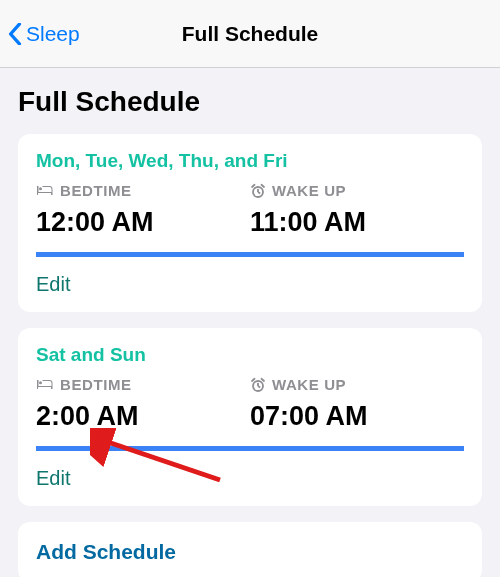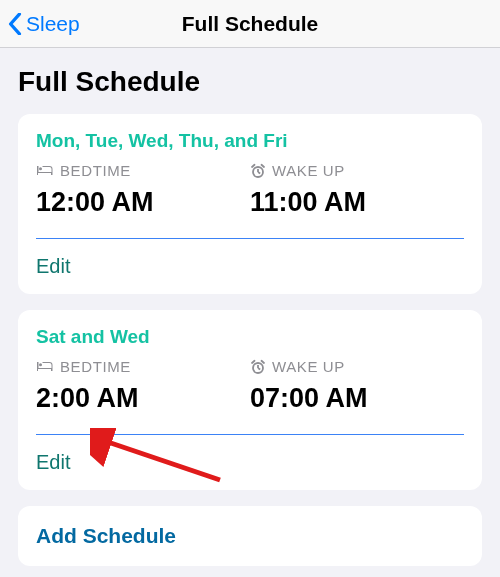--- a/index.html
+++ b/index.html
@@ -4,21 +4,21 @@
   <style>
     * { box-sizing: border-box; margin: 0; padding: 0; }
     body {
       width: 500px;
       height: 577px;
       font-family: -apple-system, BlinkMacSystemFont, "Segoe UI", Helvetica, Arial, sans-serif;
       background: #f2f2f7;
       overflow: hidden;
     }
     .nav-bar {
-      height: 48px;
+      height: 68px;
       background: #f8f8f8;
       border-bottom: 1px solid #d1d1d5;
       display: flex;
       align-items: center;
       padding: 0 8px;
       position: relative;
     }
     .back-button {
       display: flex;
       align-items: center;
@@ -48,22 +48,22 @@
       color: #000;
       margin-bottom: 16px;
     }
     .card {
       background: #fff;
       border-radius: 12px;
       padding: 0 18px;
       margin-bottom: 16px;
     }
     .card-top {
-      padding: 16px 0 20px 0;
-      border-bottom: 1px solid #3b82f6;
+      padding: 16px 0 14px 0;
+      border-bottom: 5px solid #3b82f6;
     }
     .days {
       color: #14c2a3;
       font-size: 19px;
       font-weight: 700;
       margin-bottom: 10px;
     }
     .time-row {
       display: flex;
     }
@@ -72,21 +72,21 @@
     }
     .time-label {
       display: flex;
       align-items: center;
       gap: 6px;
       margin-bottom: 6px;
     }
     .time-label-text {
       color: #8e8e93;
       font-size: 15px;
-      font-weight: 400;
+      font-weight: 700;
       letter-spacing: 0.6px;
     }
     .time-icon {
       color: #8e8e93;
       display: inline-flex;
     }
     .time-value {
       font-size: 27px;
       font-weight: 800;
       color: #000;
@@ -169,21 +169,21 @@
         </div>
       </div>
     </div>
     <div class="edit-row">
       <span class="edit-link">Edit</span>
     </div>
   </div>
 
   <div class="card">
     <div class="card-top">
-      <div class="days">Sat and Wed</div>
+      <div class="days">Sat and Sun</div>
       <div class="time-row">
         <div class="time-col">
           <div class="time-label">
             <span class="time-icon">
               <svg width="18" height="12" viewBox="0 0 18 12" fill="#8e8e93">
                   <path d="M1 1 h1.5 v6 h13 v-3 a2 2 0 0 0 -2 -2 h-7 v-1 h7 a3 3 0 0 1 3 3 v6 h-1.5 v-2 h-13 v2 H1 Z M4.5 2.2 a1.5 1.5 0 1 1 0 3 a1.5 1.5 0 0 1 0 -3 Z"></path>
                 </svg>
             </span>
             <span class="time-label-text">BEDTIME</span>
           </div>

